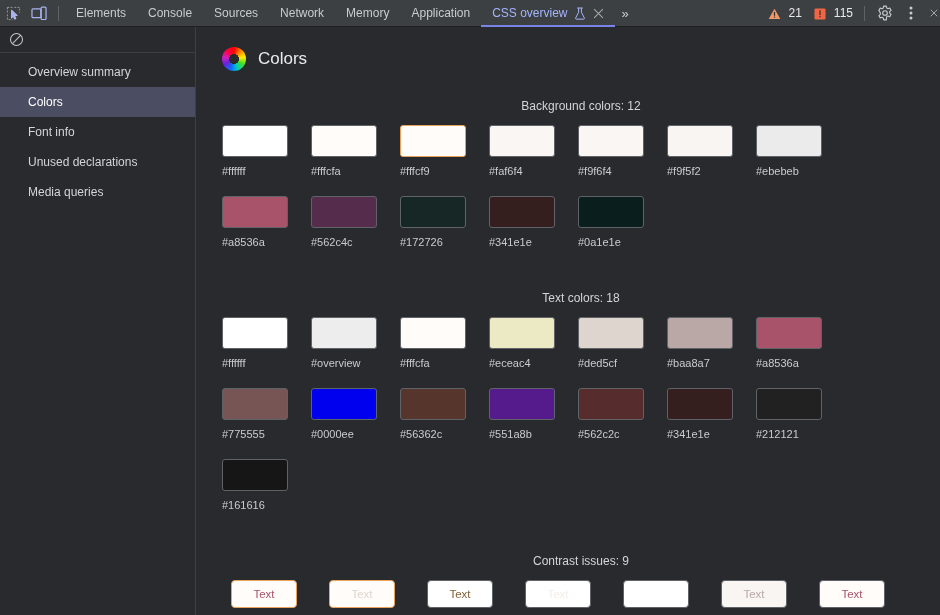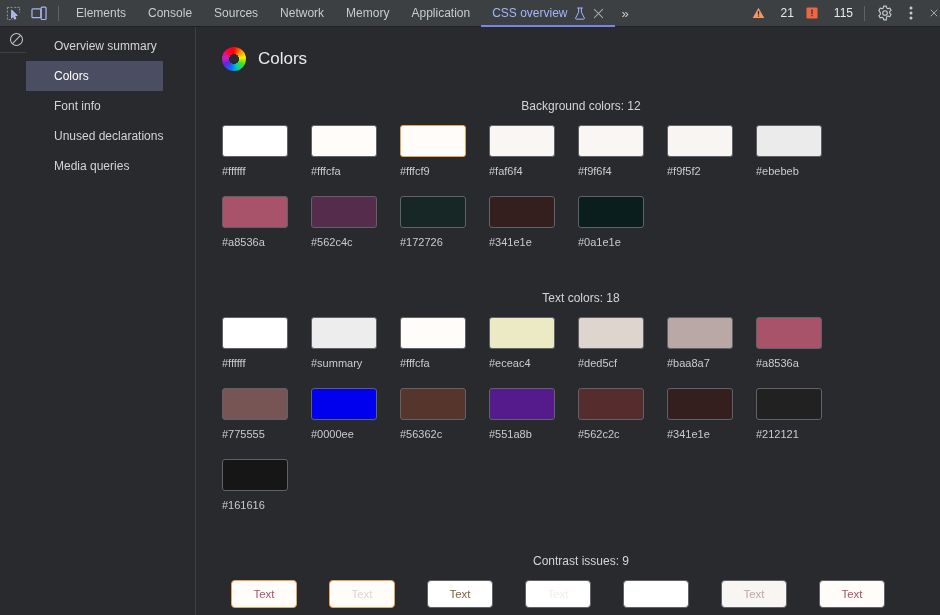--- a/index.html
+++ b/index.html
@@ -66,41 +66,41 @@
     color: #c8ccd0; cursor: pointer;
     font-size: 13px;
   }
   .tb-right {
     margin-left: auto;
     display: flex; align-items: center;
     padding-right: 2px;
     height: 27px;
   }
   .counter {
-    display: flex; align-items: center;
-    gap: 16px;
+    display: flex; align-items: flex-end;
+    gap: 8px;
     padding: 0 6px;
     cursor: pointer;
     color: #e8eaed;
     font-size: 12px;
   }
   .counter .num { color: #e8eaed; }
   .tb-right .tb-sep { margin: 0 7px 0 5px; }
 
   
   .split {
     display: flex;
     height: 588px;
   }
   .sidebar {
     width: 196px;
     flex: 0 0 196px;
     background: #282a2d;
     border-right: 1px solid #3c4043;
-    display: flex; flex-direction: row;
+    display: flex; flex-direction: column;
   }
   .sidebar-toolbar {
     height: 26px;
     display: flex; align-items: center;
     padding-left: 6px;
     border-bottom: 1px solid #3c4043;
   }
   .clear-btn {
     width: 20px; height: 20px;
     display: flex; align-items: center; justify-content: center;
@@ -406,21 +406,21 @@
       </div>
 
     <div class="section-title">Text colors: 18</div>
     <div class="swatch-grid" id="text-grid">
         <div class="swatch-cell">
           <div class="swatch" style="background: rgb(255, 255, 255);"></div>
           <div class="swatch-label">#ffffff</div>
         </div>
         <div class="swatch-cell">
           <div class="swatch" style="background: rgb(237, 237, 237);"></div>
-          <div class="swatch-label">#summary</div>
+          <div class="swatch-label">#overview</div>
         </div>
         <div class="swatch-cell">
           <div class="swatch" style="background: rgb(255, 252, 250);"></div>
           <div class="swatch-label">#fffcfa</div>
         </div>
         <div class="swatch-cell">
           <div class="swatch" style="background: rgb(236, 234, 196);"></div>
           <div class="swatch-label">#eceac4</div>
         </div>
         <div class="swatch-cell">

